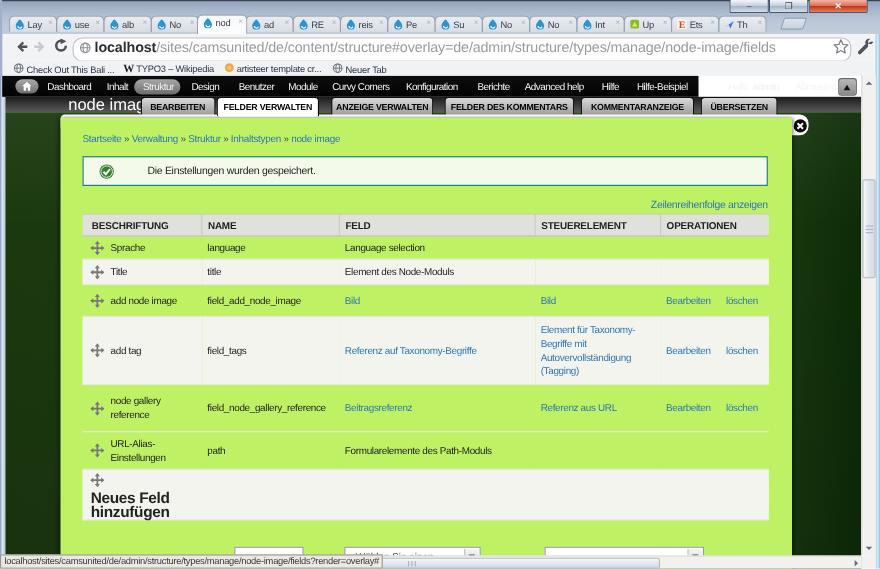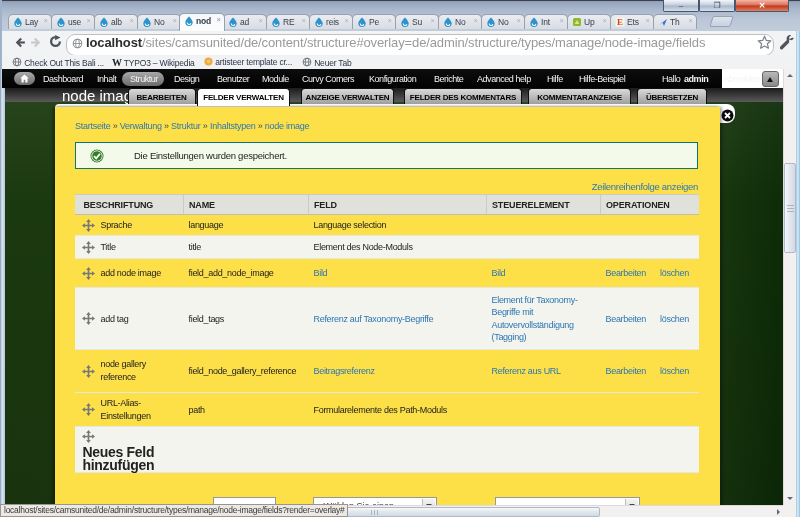--- a/index.html
+++ b/index.html
@@ -10,54 +10,54 @@
 
 #glass { left:0; top:0; width:800px; height:31px;
   background:linear-gradient(180deg,#6e7c90 0%,#96a5bc 6%,#a9b7cc 30%,#bac6d7 60%,#c2cdda 100%); }
 #glass i.tl { position:absolute; left:0; top:0; width:800px; height:1px; background:#39424e; display:block;}
 .tab { position:absolute; top:14px; width:44px; height:15px; border:1px solid #96a0ae; border-bottom:none;
   border-radius:5px 5px 0 0; background:linear-gradient(180deg,#e9ecf0 0%,#d9dde3 100%);
   font-size:8.5px; color:#38404d; overflow:hidden; white-space:nowrap; }
 .tab .fv { position:absolute; left:4px; top:2px; width:10px; height:10px; }
 .tab .tt { position:absolute; left:16px; top:2px; letter-spacing:-0.2px;}
 .tab .tx { position:absolute; right:3px; top:1px; color:#a8b0bc; font-size:7.5px; }
-.tab.active { background:linear-gradient(180deg,#f6f8fa,#fdfdfe); height:18px; top:13px; z-index:5;font-weight:bold; }
+.tab.active { background:linear-gradient(180deg,#f6f8fa,#fdfdfe); height:18px; top:13px; z-index:5; }
 #newtab { left:711px; top:16px; width:21px; height:11px; background:linear-gradient(180deg,#dde4ed,#c6d1df); border:1px solid #97a4b8; border-radius:2px; transform:skewX(-18deg); }
 
 
 .wbtn { position:absolute; top:0px; height:12px; border:1px solid #46586f; border-top:none;
   background:linear-gradient(180deg,#f3f6f9,#c3cfdd 48%,#a5b6c9 52%,#d6dfe9); border-radius:0 0 2px 2px;}
 .wbtn span{ position:absolute; left:0; right:0; top:0; text-align:center; font-size:8px; color:#2e3c50; line-height:11px;}
 .wbtn.close { background:linear-gradient(180deg,#f2b5a8,#dd6e55 48%,#bf3518 52%,#df8265); }
 .wbtn.close span { color:#fff; font-weight:bold; }
 
 
 #btoolbar { left:0; top:31px; width:800px; height:24px; background:#f2f3f4; border-left:2px solid #aebdd2; border-right:2px solid #aebdd2; }
 #bookmarks { left:0; top:55px; width:800px; height:14px; background:#f1f2f3; border-left:2px solid #aebdd2; border-right:2px solid #aebdd2; font-size:8.5px; letter-spacing:-0.2px; color:#2c3547; }
 .bmk { position:absolute; top:2px; white-space:nowrap; }
 #urlbox { position:absolute; left:64px; top:3px; width:708px; height:22px; background:#fff; border:1px solid #c0c0c0; border-radius:9px; font-size:13px; letter-spacing:-0.12px; color:#9a9a9a; line-height:16px; white-space:nowrap; overflow:hidden; padding-left:19px; }
 #urlbox b { color:#2d2d2d; font-weight:bold; }
 
 
-#dbar1 { left:2px; top:69px; width:720px; height:19px; background:linear-gradient(180deg,#0d0d0d,#020202); color:#f4f4f4; font-size:9px; letter-spacing:-0.45px; }
+#dbar1 { left:2px; top:69px; width:633px; height:19px; background:linear-gradient(180deg,#0d0d0d,#020202); color:#f4f4f4; font-size:9px; letter-spacing:-0.45px; }
 .d1item { position:absolute; top:5px; white-space:nowrap; }
 #dbar2 { left:2px; top:88px; width:781px; height:14px; background:linear-gradient(180deg,#1b1b1b,#5a5a5a); }
 #greenbg { left:2px; top:102px; width:781px; height:415px;
   background:linear-gradient(180deg, rgba(255,255,255,0.05) 0%, rgba(255,255,255,0) 25%, rgba(0,0,0,0.12) 100%),
              linear-gradient(90deg,#1b390f 0%,#1e3e12 72%, #1c3c11 88%, #0e2c08 99%); }
 #ltitle { left:62px; top:87px; width:66px; height:17px; color:#fff; font-size:15px; overflow:hidden; white-space:nowrap; z-index:1;}
 
 .dtab { position:absolute; top:88px; height:17px; border:1px solid #0e0e0e; border-bottom:none; border-radius:4px 4px 0 0;
   background:linear-gradient(180deg,#d9d9d9,#9b9b9b); color:#000; font-size:8px; font-weight:bold; letter-spacing:-0.2px;
   text-align:center; line-height:17px; white-space:nowrap; z-index:2; }
 .dtab.active { background:#fff; height:18px; z-index:3; }
 
 
 #otitle { left:55px; top:104px; width:680px; height:19px; background:#fff; border-radius:4px 8px 8px 8px; z-index:2; }
-#ocontent { left:55px; top:107px; width:665px; height:410px; background:#fde047; z-index:2; box-shadow:2px 0 3px rgba(0,0,0,0.35), -2px 0 3px rgba(0,0,0,0.35); }
+#ocontent { left:55px; top:107px; width:665px; height:410px; background:#bef264; z-index:2; box-shadow:2px 0 3px rgba(0,0,0,0.35), -2px 0 3px rgba(0,0,0,0.35); }
 #oclose { position:absolute; left:721px; top:108px; width:13px; height:13px; z-index:4; }
 
 
 #crumb { position:absolute; left:20px; top:14px; font-size:9px; letter-spacing:-0.25px; color:#444; }
 #crumb a { color:#2d76b4; text-decoration:none; }
 #msg { position:absolute; left:20px; top:35px; width:623px; height:27px; background:#f4fae9; border:1px solid #0f766e; }
 #msg .tx { position:absolute; left:58px; top:7px; font-size:9.5px; letter-spacing:-0.25px; color:#222; }
 #rowlink { position:absolute; right:22px; top:74px; font-size:9.5px; letter-spacing:-0.3px; color:#2d76b4; }
 
 

